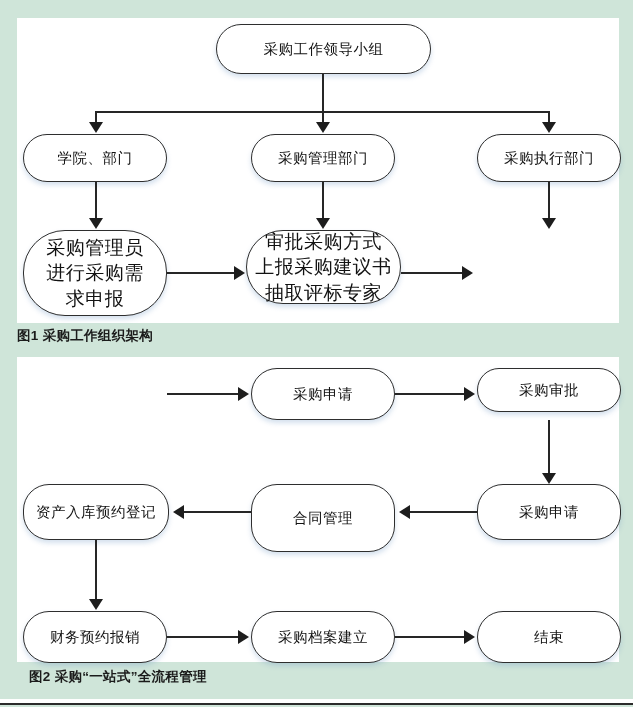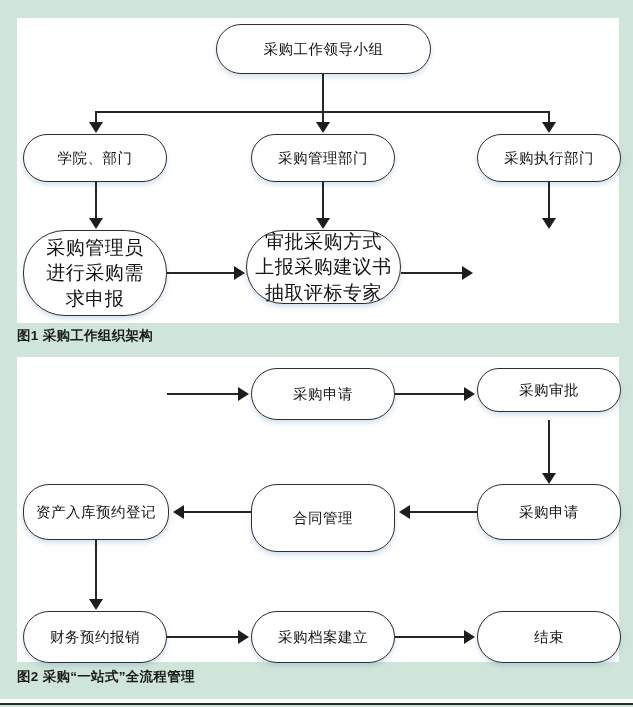--- a/index.html
+++ b/index.html
@@ -25,21 +25,21 @@
   .caption {
     position: absolute;
     left: 17px;
     font-size: 13.5px;
     font-weight: bold;
     color: #1b1b1b;
     letter-spacing: 0.3px;
     white-space: nowrap;
   }
   #caption-1 { top: 327px; }
-  #caption-2 { top: 668px; }
+  #caption-2 { top: 668px; margin-left: 12px; }
 
   .bottom-rule {
     position: absolute;
     left: 0;
     top: 703px;
     width: 633px;
     height: 2px;
     background: #2b2b2b;
   }
   .bottom-white {

